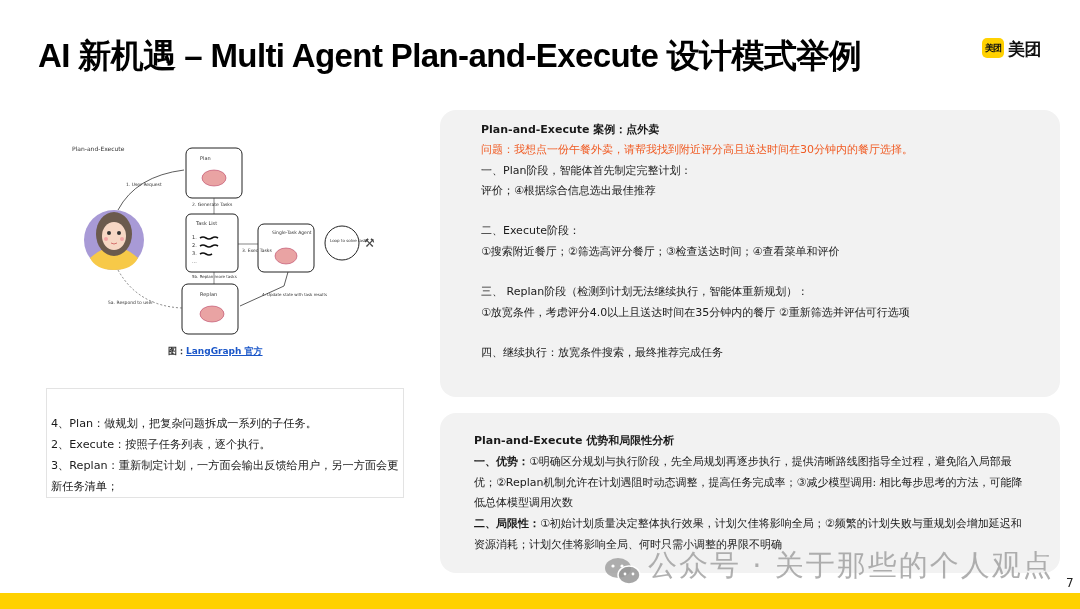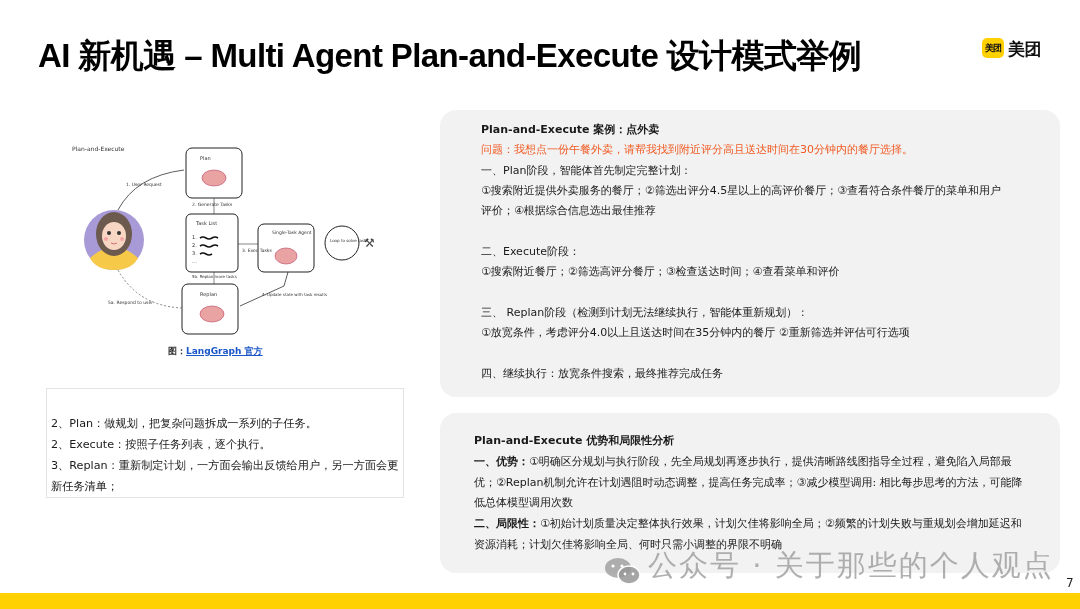--- a/index.html
+++ b/index.html
@@ -124,31 +124,30 @@
     <path d="M116 172 Q72 170 52 134" stroke="#555" stroke-width="0.7" stroke-dasharray="2,2" fill="none"></path>
     <text x="42" y="168" font-size="4.5" fill="#333">5a. Respond to user</text>
   </svg>
 </div>
 
 <div class="caption">
   <span>图：</span><a>LangGraph 官方</a>
 </div>
 
 <div class="summary-box">
-  <div>2、Plan：做规划，把复杂问题拆成一系列的子任务。</div>
+  <div>4、Plan：做规划，把复杂问题拆成一系列的子任务。</div>
   <div>2、Execute：按照子任务列表，逐个执行。</div>
   <div>3、Replan：重新制定计划，一方面会输出反馈给用户，另一方面会更</div>
   <div>新任务清单；</div>
 </div>
 
 <div class="card card1">
   <div class="card-line bold">Plan-and-Execute 案例：点外卖</div>
   <div class="card-line red">问题：我想点一份午餐外卖，请帮我找到附近评分高且送达时间在30分钟内的餐厅选择。</div>
   <div class="card-line">一、Plan阶段，智能体首先制定完整计划：</div>
-  <div class="card-line">①搜索附近提供外卖服务的餐厅；②筛选出评分4.5星以上的高评价餐厅；③查看符合条件餐厅的菜单和用户</div>
   <div class="card-line">评价；④根据综合信息选出最佳推荐</div>
   <div class="gap"></div>
   <div class="card-line">二、Execute阶段：</div>
   <div class="card-line">①搜索附近餐厅；②筛选高评分餐厅；③检查送达时间；④查看菜单和评价</div>
   <div class="gap"></div>
   <div class="card-line">三、 Replan阶段（检测到计划无法继续执行，智能体重新规划）：</div>
   <div class="card-line">①放宽条件，考虑评分4.0以上且送达时间在35分钟内的餐厅 ②重新筛选并评估可行选项</div>
   <div class="gap"></div>
   <div class="card-line">四、继续执行：放宽条件搜索，最终推荐完成任务</div>
 </div>

